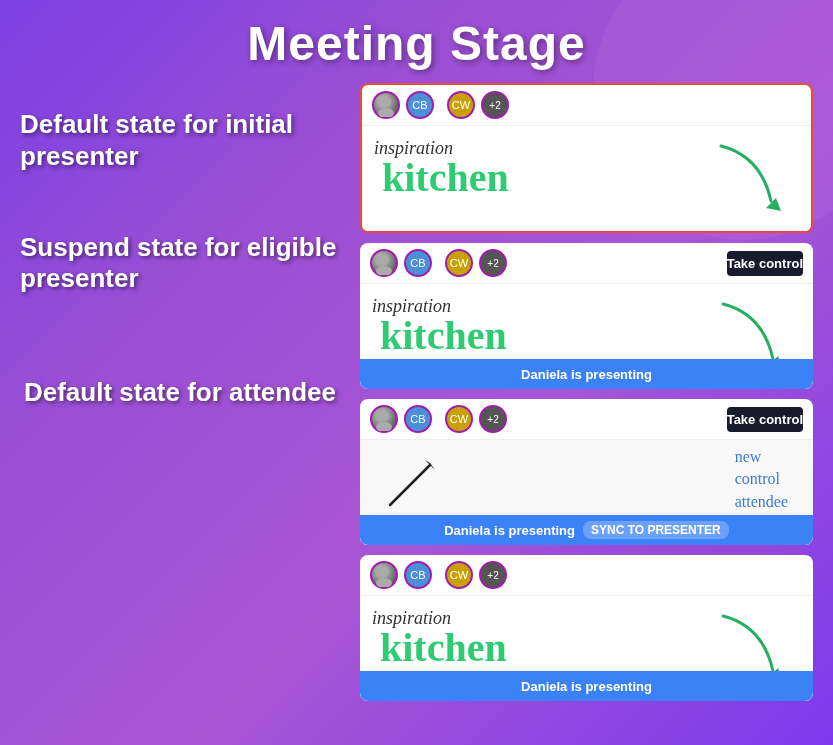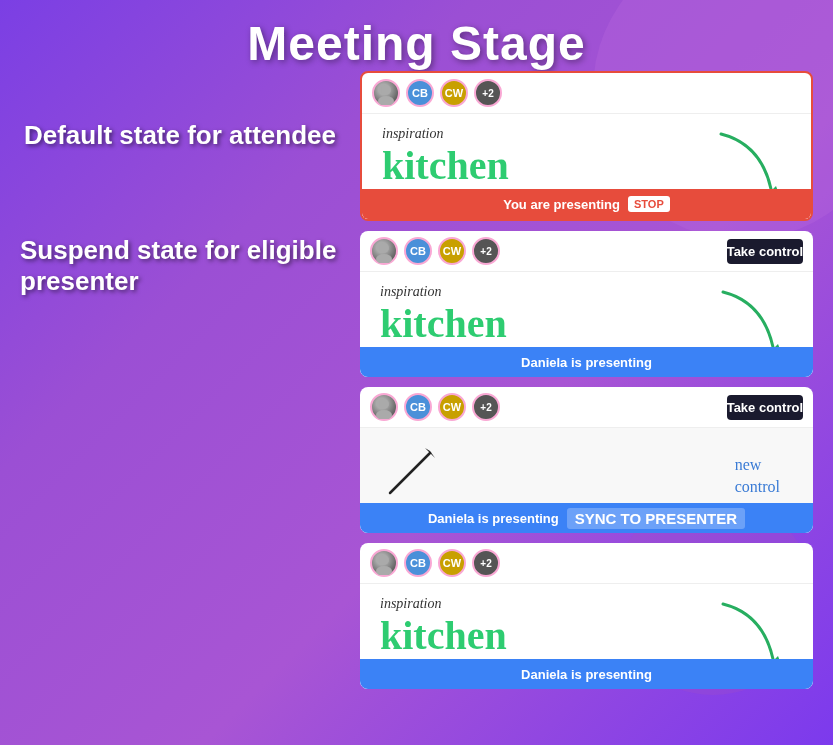--- a/index.html
+++ b/index.html
@@ -40,21 +40,21 @@
       flex-direction: column;
       align-items: center;
       padding: 16px 20px;
     }
 
     .page-title {
       font-size: 48px;
       font-weight: 900;
       color: white;
       text-shadow: 2px 2px 6px rgba(0,0,0,0.4);
-      margin-bottom: 0;
+      margin-bottom: 12px;
       letter-spacing: 1px;
     }
 
     .main-layout {
       display: flex;
       width: 100%;
       gap: 20px;
     }
 
     .labels-column {
@@ -92,41 +92,42 @@
       align-items: center;
       padding: 6px 10px;
       gap: 4px;
       border-bottom: 1px solid #eee;
     }
 
     .avatar {
       width: 28px;
       height: 28px;
       border-radius: 50%;
-      border: 2px solid #f9a8d4;
+      border: 2px solid #a21caf;
       display: inline-flex;
       align-items: center;
       justify-content: center;
       font-size: 11px;
-      font-weight: bold;
+      font-weight: normal;
       color: white;
       margin-right: 2px;
     }
 
     .avatar-img {
       background: #888;
       background-image: radial-gradient(circle at 40% 35%, #aaa 25%, #666 70%);
     }
 
     .avatar-cb {
       background: #4a90d9;
     }
 
     .avatar-cw {
       background: #c8a000;
+      margin-left: 7px;
     }
 
     .avatar-plus {
       background: #555;
       font-size: 10px;
     }
 
     .take-control-btn {
       margin-left: auto;
       background: #1a1a2e;
@@ -143,23 +144,23 @@
       position: relative;
       height: 105px;
       background: white;
       overflow: hidden;
     }
 
     
     .hw-inspiration {
       position: absolute;
       top: 12px;
-      left: 20px;
+      left: 12px;
       font-style: italic;
-      font-size: 14px;
+      font-size: 18px;
       color: #333;
       font-family: 'Segoe Script', cursive, serif;
     }
 
     .hw-kitchen {
       position: absolute;
       top: 28px;
       left: 20px;
       font-size: 40px;
       color: #2ecc71;
@@ -206,23 +207,23 @@
       padding: 2px 6px;
       font-size: 11px;
       font-weight: 700;
       cursor: pointer;
     }
 
     .sync-btn {
       background: rgba(255,255,255,0.25);
       color: white;
       border: none;
-      border-radius: 3px;
+      border-radius: 8px;
       padding: 2px 8px;
-      font-size: 15px;
+      font-size: 12px;
       font-weight: 700;
       cursor: pointer;
     }
 
     
     .panel-1 {
       border: 2px solid #e74c3c;
     }
 
     
@@ -238,22 +239,23 @@
   </style>
 </head>
 <body>
 
 <div class="page-content">
   <h1 class="page-title">Meeting Stage</h1>
 
   <div class="main-layout">
 
     <div class="labels-column">
+      <div class="label-item label-spacer-1">Default state for initial presenter</div>
+      <div class="label-item label-spacer-3">Suspend state for eligible presenter</div>
       <div class="label-item label-spacer-4">Default state for attendee</div>
-      <div class="label-item label-spacer-3">Suspend state for eligible presenter</div>
     </div>
 
     <div class="panels-column">
 
       <div class="panel panel-1">
         <div class="panel-header">
           <div class="avatar avatar-img">
             <svg width="24" height="24" viewBox="0 0 24 24">
                 <circle cx="12" cy="9" r="5" fill="#aaa"></circle>
                 <ellipse cx="12" cy="20" rx="8" ry="5" fill="#aaa"></ellipse>
@@ -264,24 +266,20 @@
           <div class="avatar avatar-plus">+2</div>
         </div>
         <div class="panel-body">
           <span class="hw-inspiration">inspiration</span>
           <span class="hw-kitchen">kitchen</span>
 
           <svg class="arrow-svg" width="80" height="80" viewBox="0 0 80 80">
             <path d="M10,10 Q50,20 60,65" stroke="#27ae60" stroke-width="3" fill="none" stroke-linecap="round"></path>
             <polygon points="55,72 65,62 70,75" fill="#27ae60"></polygon>
           </svg>
-          <div class="status-bar status-presenting-red">
-            <span>You are presenting</span>
-            <button class="stop-btn">STOP</button>
-          </div>
         </div>
       </div>
 
       <div class="panel">
         <div class="panel-header">
           <div class="avatar avatar-img">
             <svg width="24" height="24" viewBox="0 0 24 24">
                 <circle cx="12" cy="9" r="5" fill="#aaa"></circle>
                 <ellipse cx="12" cy="20" rx="8" ry="5" fill="#aaa"></ellipse>
               </svg>
@@ -317,21 +315,21 @@
           <div class="avatar avatar-plus">+2</div>
           <button class="take-control-btn">Take control</button>
         </div>
         <div class="panel-body panel-3-body">
 
           <svg style="position:absolute;left:20px;top:15px;" width="60" height="60" viewBox="0 0 60 60">
             <line x1="10" y1="50" x2="50" y2="10" stroke="#222" stroke-width="2.5" stroke-linecap="round"></line>
             <polygon points="45,5 55,15 50,8" fill="#222"></polygon>
           </svg>
 
-          <div style="position:absolute;right:25px;top:26px;font-family:'Segoe Script',cursive,serif;font-size:16px;color:#3a7bd5;line-height:1.4;text-align:left;">
+          <div style="position:absolute;right:25px;top:6px;font-family:'Segoe Script',cursive,serif;font-size:16px;color:#3a7bd5;line-height:1.4;text-align:left;">
             <div>new</div>
             <div>control</div>
             <div>attendee</div>
           </div>
           <div class="status-bar status-presenting-blue">
             <span>Daniela is presenting</span>
             <button class="sync-btn">SYNC TO PRESENTER</button>
           </div>
         </div>
       </div>

